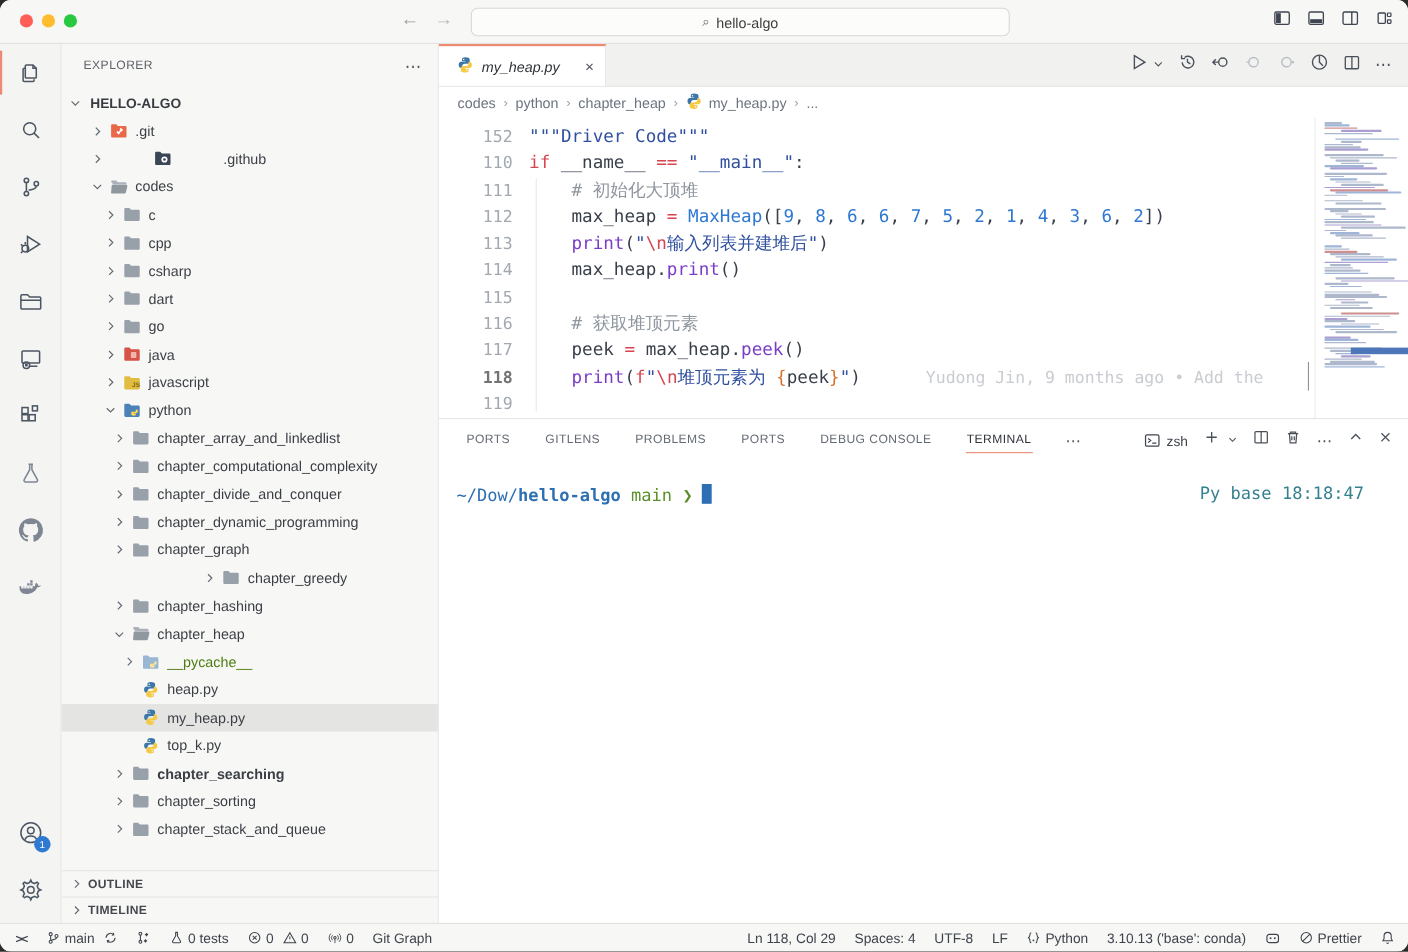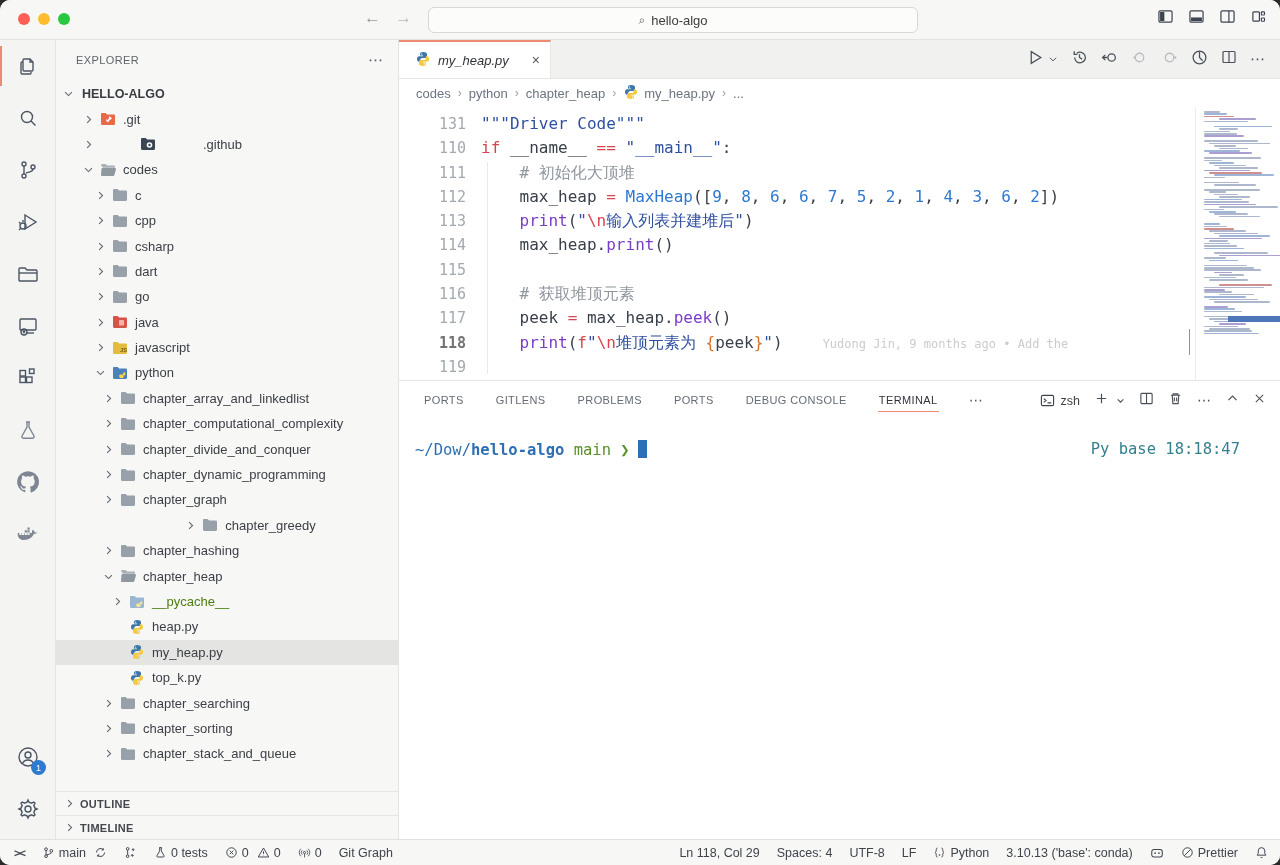--- a/index.html
+++ b/index.html
@@ -59,21 +59,21 @@
 
   
   .codearea { position:absolute; top:67px; left:0; right:0; height:273px; background:#fff; overflow:hidden; font-family:"DejaVu Sans Mono","DejaVu Sans",monospace; font-size:16px; }
   .code-line { height:24.3px; line-height:24.3px; white-space:pre; position:relative; }
   .gutter { position:absolute; left:0; width:67px; text-align:right; color:#a3a9b0; font-size:15px; }
   .gutter.activeln { color:#737373; font-weight:bold; }
   .ctext { position:absolute; left:82px; }
   .tok-kw{color:var(--kw)} .tok-str{color:var(--str)} .tok-num{color:var(--num)}
   .tok-fn{color:var(--fn)} .tok-pur{color:var(--pur)} .tok-com{color:var(--com)}
   .tok-def{color:var(--def)} .tok-brace{color:var(--brace)}
-  .blame { color:#c9ccd1; margin-left:40px; font-size:12px; }
+  .blame { color:#c9ccd1; margin-left:59px; font-size:15px; }
   .indent-guide { position:absolute; left:88px; top:55px; width:1px; height:212px; background:#e7e9ea; }
   .cursor-line { position:absolute; right:90px; top:222px; width:1.5px; height:26px; background:#8d929a; }
   .minimap { position:absolute; top:0; right:0; width:85px; height:273px; border-left:1px solid #ececeb; padding:4px 6px 0 8px; }
   .mm-line { height:1.6px; margin-bottom:.85px; border-radius:1px; opacity:.75; }
   .mm-highlight { position:absolute; right:0; top:209px; width:52px; height:6px; background:#4d77b8; }
 
   
   .panel { position:absolute; top:340px; left:0; right:0; bottom:0; border-top:1px solid #e6e6e5; background:#fff; }
   .panel-header { height:38px; display:flex; align-items:center; padding:0 14px 0 24px; }
   .ptab { font-size:11px; letter-spacing:.4px; color:#656b74; margin-right:30px; padding:6px 1px 5px; border-bottom:1.5px solid transparent; }
@@ -535,21 +535,21 @@
           <div class="trow" style="padding-left: 53px;">
             <span class="chev"></span>
             <span class="ficon">
               <svg width="16" height="16" viewBox="0 0 16 16">
                 <path fill="#3b77a8" d="M8 1C6 1 5 1.8 5 3v1.6h3.1v.6H4.2C2.8 5.2 2 6.3 2 8c0 1.4.6 2.7 2 2.7h1.2V9.1c0-1.2 1-2.2 2.3-2.2h2.9C11.5 6.9 12 6 12 5V3c0-1.2-1.6-2-4-2zM6.6 2.4a.66.66 0 110 1.32.66.66 0 010-1.32z"></path>
                 <path fill="#f4c943" d="M8 15c2 0 3-.8 3-2v-1.6H7.9v-.6h3.9c1.4 0 2.2-1.1 2.2-2.8 0-1.4-.6-2.7-2-2.7h-1.2v1.6c0 1.2-1 2.2-2.3 2.2H5.6C4.5 9.1 4 10 4 11v2c0 1.2 1.6 2 4 2zm1.4-1.4a.66.66 0 110-1.32.66.66 0 010 1.32z"></path>
               </svg>
             </span>
             <span class="lbl">top_k.py</span>
           </div>
-          <div class="trow" style="padding-left: 44px;">
+          <div class="trow" style="padding-left: 44px; font-weight: bold;">
             <span class="chev">
               <svg width="11" height="11" viewBox="0 0 16 16" fill="none" stroke="currentColor" stroke-width="1.6">
                 <path d="M6 3l5 5-5 5"></path>
               </svg>
             </span>
             <span class="ficon">
               <svg width="16" height="14" viewBox="0 0 16 14">
                 <path fill="#98a0a9" d="M1 2.2C1 1.5 1.5 1 2.2 1h3.4l1.6 1.6h6.6c.7 0 1.2.5 1.2 1.2v8c0 .7-.5 1.2-1.2 1.2H2.2C1.5 13 1 12.5 1 11.8z"></path>
               </svg>
             </span>
@@ -670,21 +670,21 @@
           </span>
           <span class="sep">›</span>
           <span class="bc">
             <span>...</span>
           </span>
         </div>
 
       <div class="codearea">
         <div class="indent-guide"></div>
         <div id="code-lines" style="padding-top: 5px;">
-            <div class="code-line"><span class="gutter">131</span><span class="ctext"><span class="tok-str">"""Driver Code"""</span></span></div>
+            <div class="code-line"><span class="gutter">152</span><span class="ctext"><span class="tok-str">"""Driver Code"""</span></span></div>
             <div class="code-line"><span class="gutter">110</span><span class="ctext"><span class="tok-kw">if</span><span class="tok-def"> __name__ </span><span class="tok-kw">==</span><span class="tok-def"> </span><span class="tok-str">"__main__"</span><span class="tok-def">:</span></span></div>
             <div class="code-line"><span class="gutter">111</span><span class="ctext"><span class="tok-def">    </span><span class="tok-com"># 初始化大顶堆</span></span></div>
             <div class="code-line"><span class="gutter">112</span><span class="ctext"><span class="tok-def">    max_heap </span><span class="tok-kw">=</span><span class="tok-def"> </span><span class="tok-fn">MaxHeap</span><span class="tok-def">([</span><span class="tok-num">9</span><span class="tok-def">, </span><span class="tok-num">8</span><span class="tok-def">, </span><span class="tok-num">6</span><span class="tok-def">, </span><span class="tok-num">6</span><span class="tok-def">, </span><span class="tok-num">7</span><span class="tok-def">, </span><span class="tok-num">5</span><span class="tok-def">, </span><span class="tok-num">2</span><span class="tok-def">, </span><span class="tok-num">1</span><span class="tok-def">, </span><span class="tok-num">4</span><span class="tok-def">, </span><span class="tok-num">3</span><span class="tok-def">, </span><span class="tok-num">6</span><span class="tok-def">, </span><span class="tok-num">2</span><span class="tok-def">])</span></span></div>
             <div class="code-line"><span class="gutter">113</span><span class="ctext"><span class="tok-def">    </span><span class="tok-pur">print</span><span class="tok-def">(</span><span class="tok-str">"</span><span class="tok-kw">\n</span><span class="tok-str">输入列表并建堆后"</span><span class="tok-def">)</span></span></div>
             <div class="code-line"><span class="gutter">114</span><span class="ctext"><span class="tok-def">    max_heap.</span><span class="tok-pur">print</span><span class="tok-def">()</span></span></div>
             <div class="code-line"><span class="gutter">115</span><span class="ctext"></span></div>
             <div class="code-line"><span class="gutter">116</span><span class="ctext"><span class="tok-def">    </span><span class="tok-com"># 获取堆顶元素</span></span></div>
             <div class="code-line"><span class="gutter">117</span><span class="ctext"><span class="tok-def">    peek </span><span class="tok-kw">=</span><span class="tok-def"> max_heap.</span><span class="tok-pur">peek</span><span class="tok-def">()</span></span></div>
             <div class="code-line"><span class="gutter activeln">118</span><span class="ctext"><span class="tok-def">    </span><span class="tok-pur">print</span><span class="tok-def">(</span><span class="tok-kw">f</span><span class="tok-str">"</span><span class="tok-kw">\n</span><span class="tok-str">堆顶元素为 </span><span class="tok-brace">{</span><span class="tok-def">peek</span><span class="tok-brace">}</span><span class="tok-str">"</span><span class="tok-def">)</span><span class="blame">Yudong Jin, 9 months ago • Add the</span></span></div>
             <div class="code-line"><span class="gutter">119</span><span class="ctext"></span></div>

